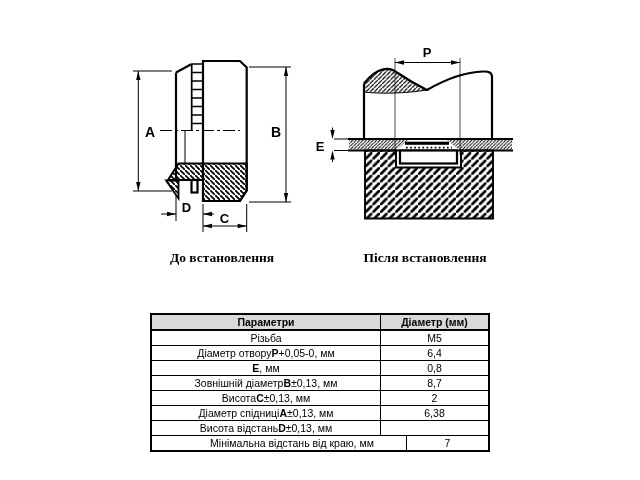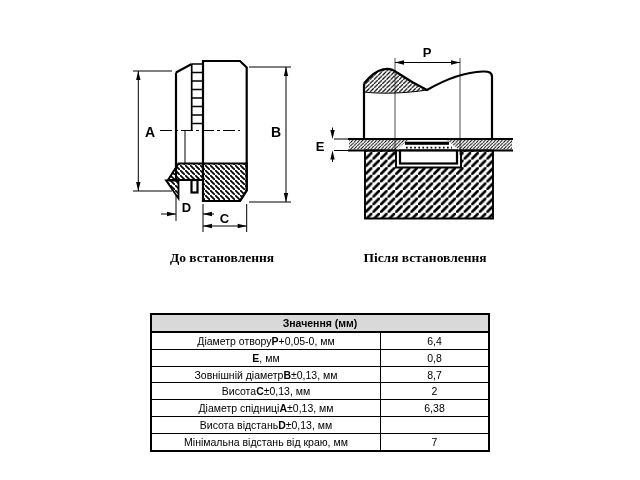--- a/index.html
+++ b/index.html
@@ -12,21 +12,21 @@
   .caption{font-family:"Liberation Serif",serif;font-weight:bold;font-size:13.5px;}
   .thin{stroke:#000;stroke-width:1;fill:none;}
   .xline{stroke:#3a3a3a;stroke-width:0.9;fill:none;}
   .thick{stroke:#000;stroke-width:2.2;fill:none;}
   .med{stroke:#000;stroke-width:1.7;fill:none;}
   .ar{fill:#000;stroke:none;}
   
   #ptable{position:absolute;left:150px;top:313px;width:340px;height:139px;
           border:2px solid #000;box-sizing:border-box;display:flex;flex-direction:column;}
   .trow{display:flex;flex:1 1 auto;border-bottom:1px solid #000;min-height:0;}
-  .trow:last-child{border-bottom:none;}
+  .trow:last-child{border-bottom:none;padding-left:26px;}
   .trow.head{background:#d9d9d9;border-bottom:2px solid #000;flex:1.12 1 auto;
              font-weight:bold;font-size:11px;}
   .tcell{display:flex;align-items:center;justify-content:center;font-size:10.5px;
          white-space:nowrap;overflow:hidden;}
   .tcell.c1{width:228px;border-right:1px solid #000;}
   .tcell.c2{flex:1;}
   .bld{font-weight:bold;}
 </style>
 </head>
 <body>
@@ -119,23 +119,30 @@
       <path class="thin" d="M334,139 H348 M334,150.5 H348"></path>
       <text class="dimlbl" x="320" y="151" text-anchor="middle">E</text>
     </g>
 
     <text class="caption" x="222" y="262" text-anchor="middle">До встановлення</text>
     <text class="caption" x="425" y="262" text-anchor="middle">Після встановлення</text>
   </svg>
 
   <div id="ptable">
     <div class="trow head" style="background: rgb(217, 217, 217);">
-      <div class="tcell c2">Значення (мм)</div>
+      <div class="tcell c1">Параметри</div>
+      <div class="tcell c2">Діаметр (мм)</div>
     </div>
     <div id="tbody" style="display:flex;flex-direction:column;flex:8 1 auto;">
+        <div class="trow">
+          <div class="tcell c1">
+            <span>Різьба</span>
+          </div>
+          <div class="tcell c2">M5</div>
+        </div>
         <div class="trow">
           <div class="tcell c1">
             <span>Діаметр отвору </span>
             <span class="bld">P</span>
             <span>+0,05-0, мм</span>
           </div>
           <div class="tcell c2">6,4</div>
         </div>
         <div class="trow">
           <div class="tcell c1">

